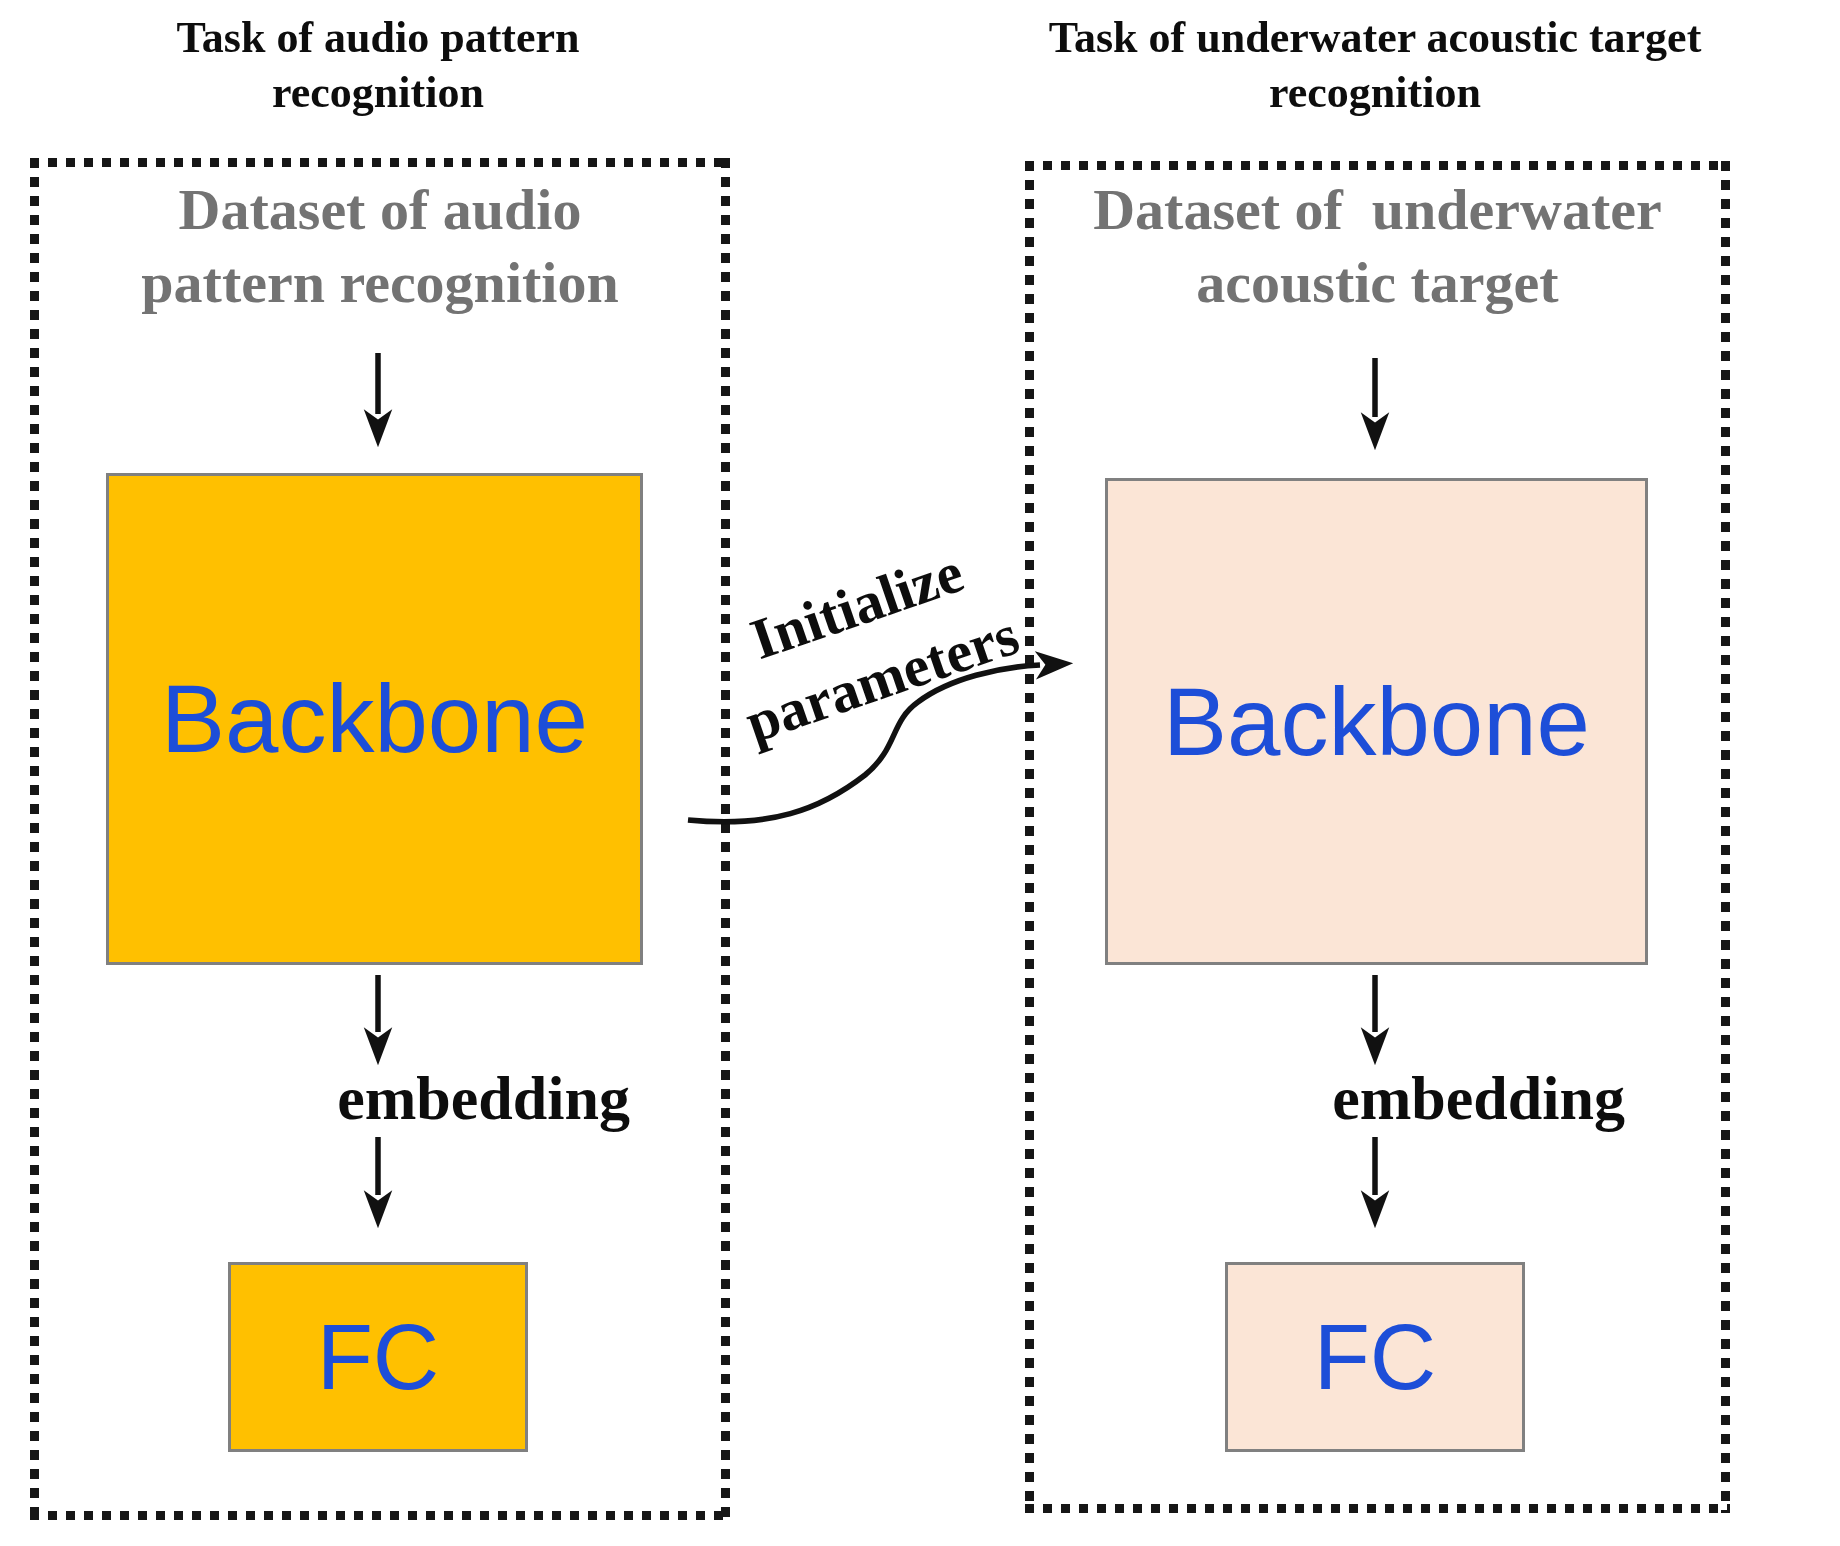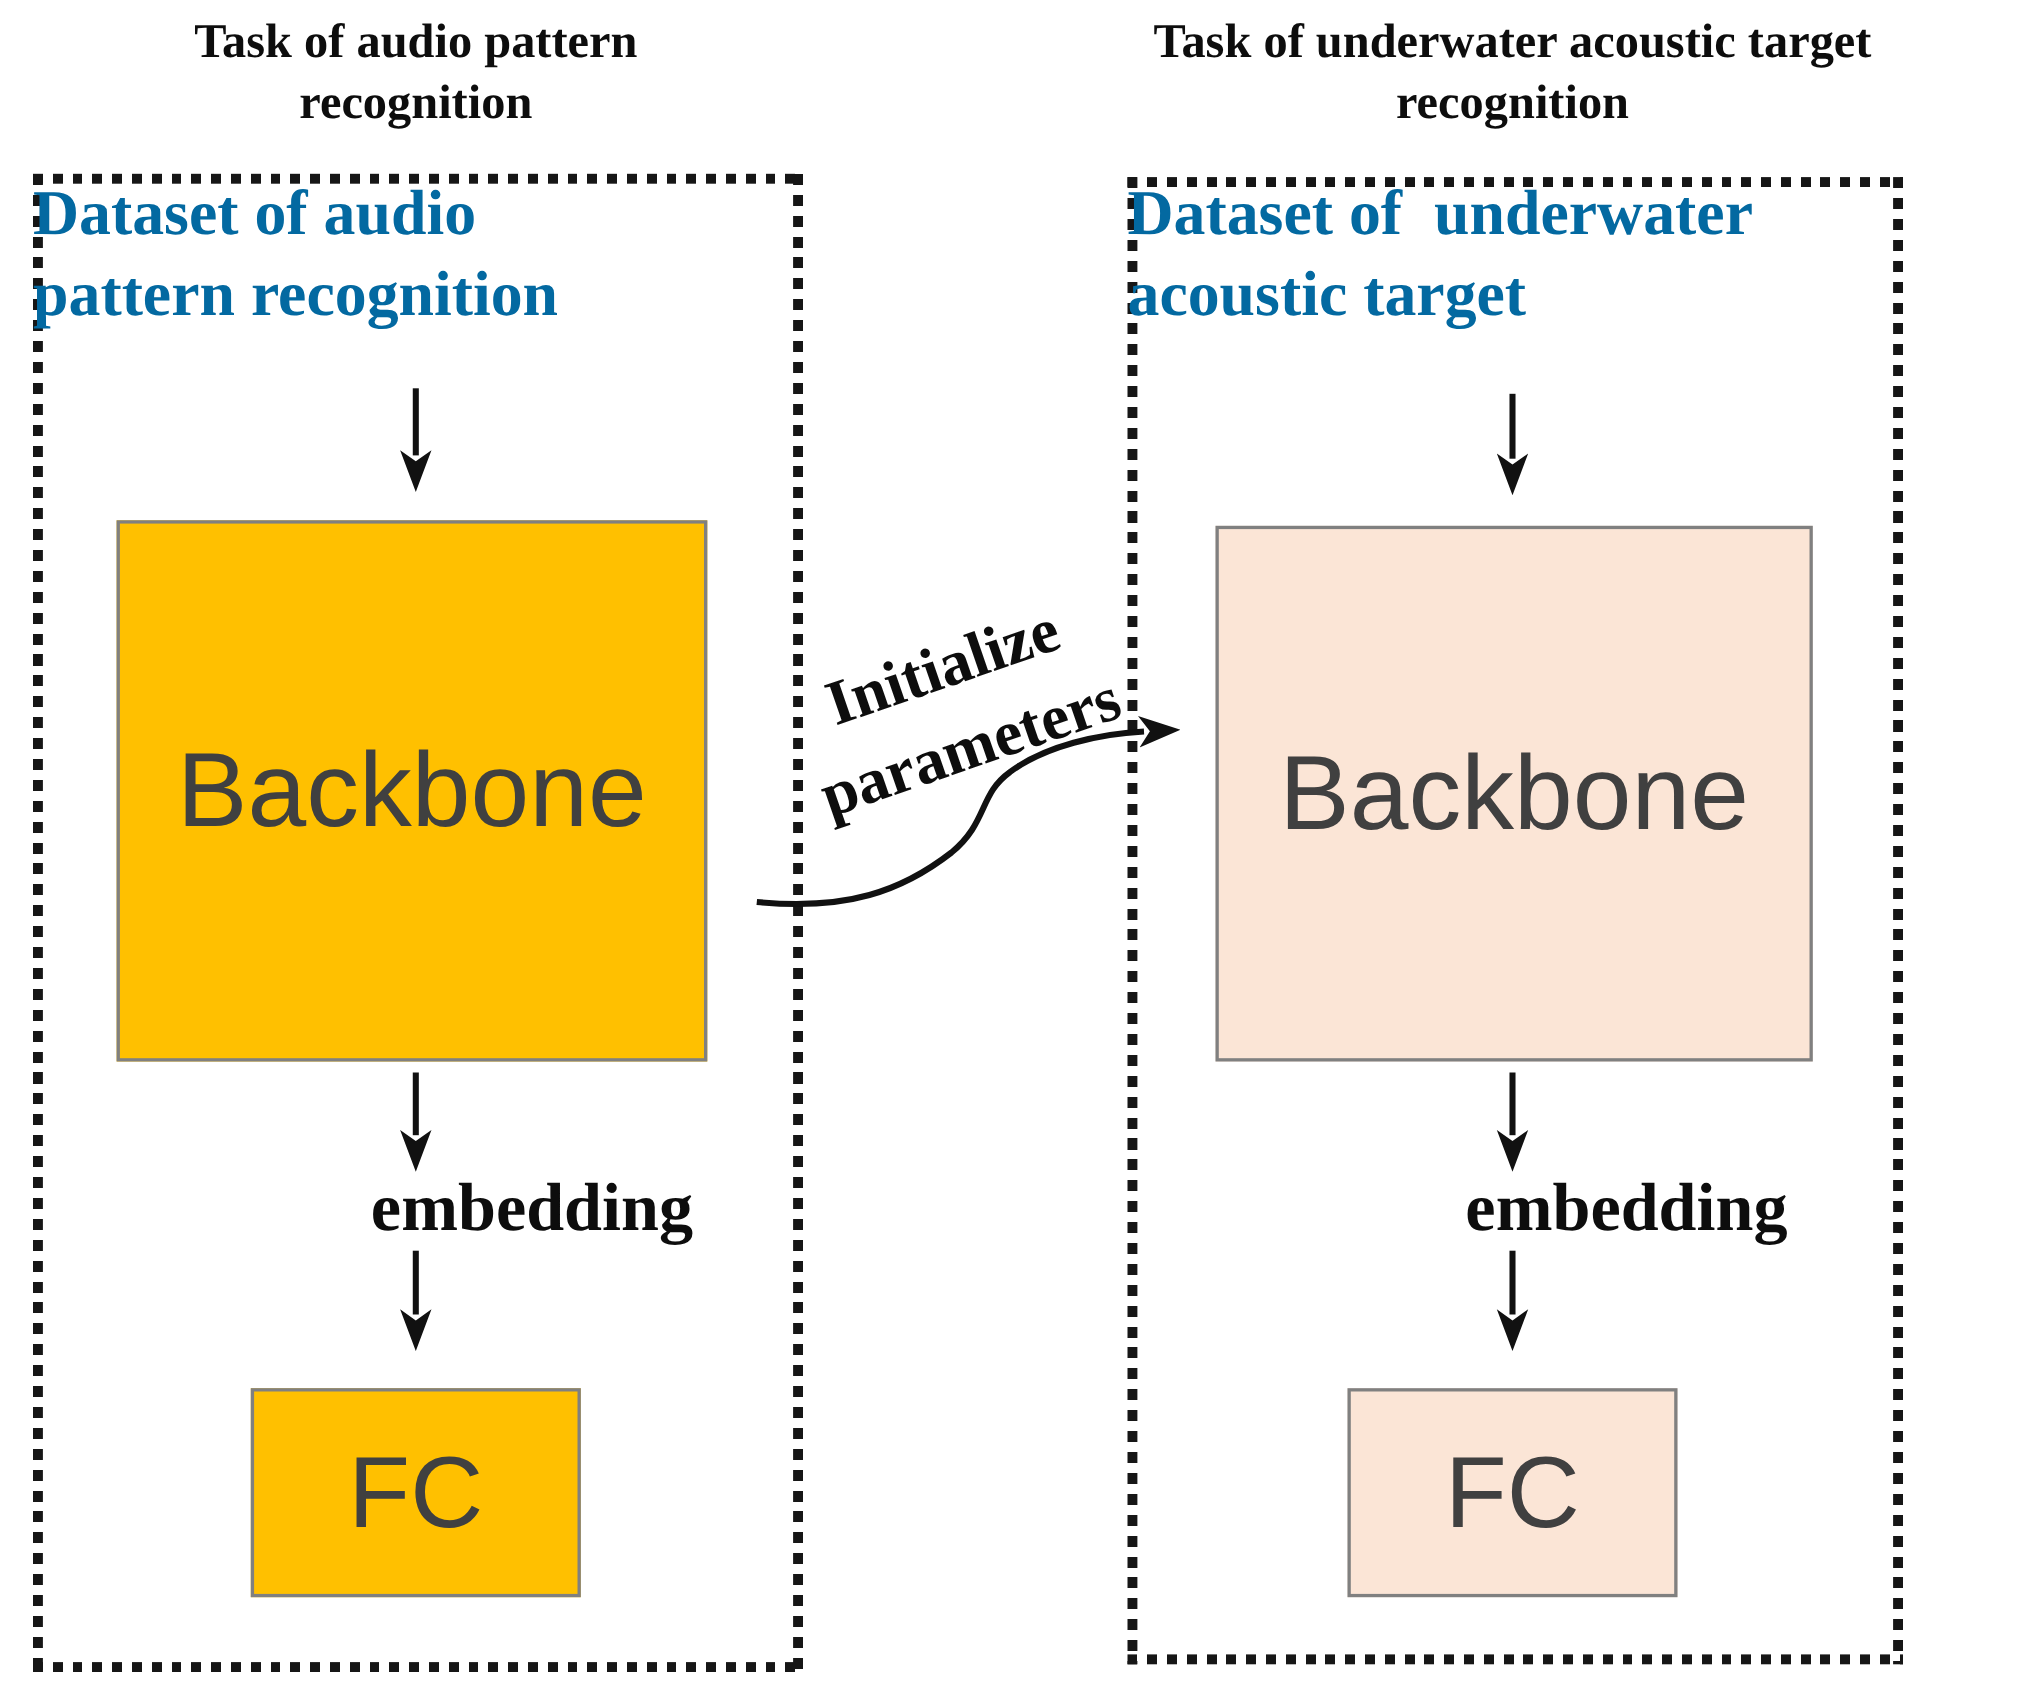--- a/index.html
+++ b/index.html
@@ -8,41 +8,41 @@
     font-family:"Liberation Serif","DejaVu Serif",serif;color:#121212;
   }
   
   .title{
     position:absolute;top:10px;font-weight:700;font-size:44px;line-height:1.26;
     text-align:center;white-space:pre-line;color:#0d0d0d;
   }
   .title.left{left:78px;width:600px;}
   .title.right{left:925px;width:900px;}
   .dataset{
-    position:absolute;top:158px;font-weight:700;font-size:58px;line-height:1.25;
-    text-align:left;white-space:pre-line;color:#0369a1;
+    position:absolute;top:174px;font-weight:700;font-size:58px;line-height:1.25;
+    text-align:center;white-space:pre-line;color:#737373;
   }
   .dataset.left{left:30px;width:700px;}
   .dataset.right{left:1025px;width:705px;}
   .embed{
     position:absolute;top:1062px;height:72px;font-weight:700;font-size:62px;line-height:72px;
     text-align:right;color:#0d0d0d;
   }
   .embed.left{left:130px;width:500px;}
   .embed.right{left:1125px;width:500px;}
   .init-label{
     position:absolute;left:668px;top:566px;width:404px;height:156px;
     font-weight:700;font-size:58px;line-height:1.32;text-align:center;white-space:pre-line;
     transform:rotate(-19deg);color:#0d0d0d;
   }
   
   .box{
     position:absolute;display:flex;align-items:center;justify-content:center;
     border:3px solid #808080;box-sizing:border-box;
-    font-family:"Liberation Sans","DejaVu Sans",sans-serif;color:#404040;
+    font-family:"Liberation Sans","DejaVu Sans",sans-serif;color:#1d4ed8;
   }
   .src{background:#FFC000;}
   .tgt{background:#FBE5D6;}
   .backbone.left{left:106px;top:473px;width:537px;height:492px;font-size:96px;}
   .backbone.right{left:1105px;top:478px;width:543px;height:487px;font-size:96px;}
   .fc.left{left:228px;top:1262px;width:300px;height:190px;font-size:92px;}
   .fc.right{left:1225px;top:1262px;width:300px;height:190px;font-size:92px;}
   
   .dotted-box{position:absolute;}
   .dotted-box .e{position:absolute;display:block;}

